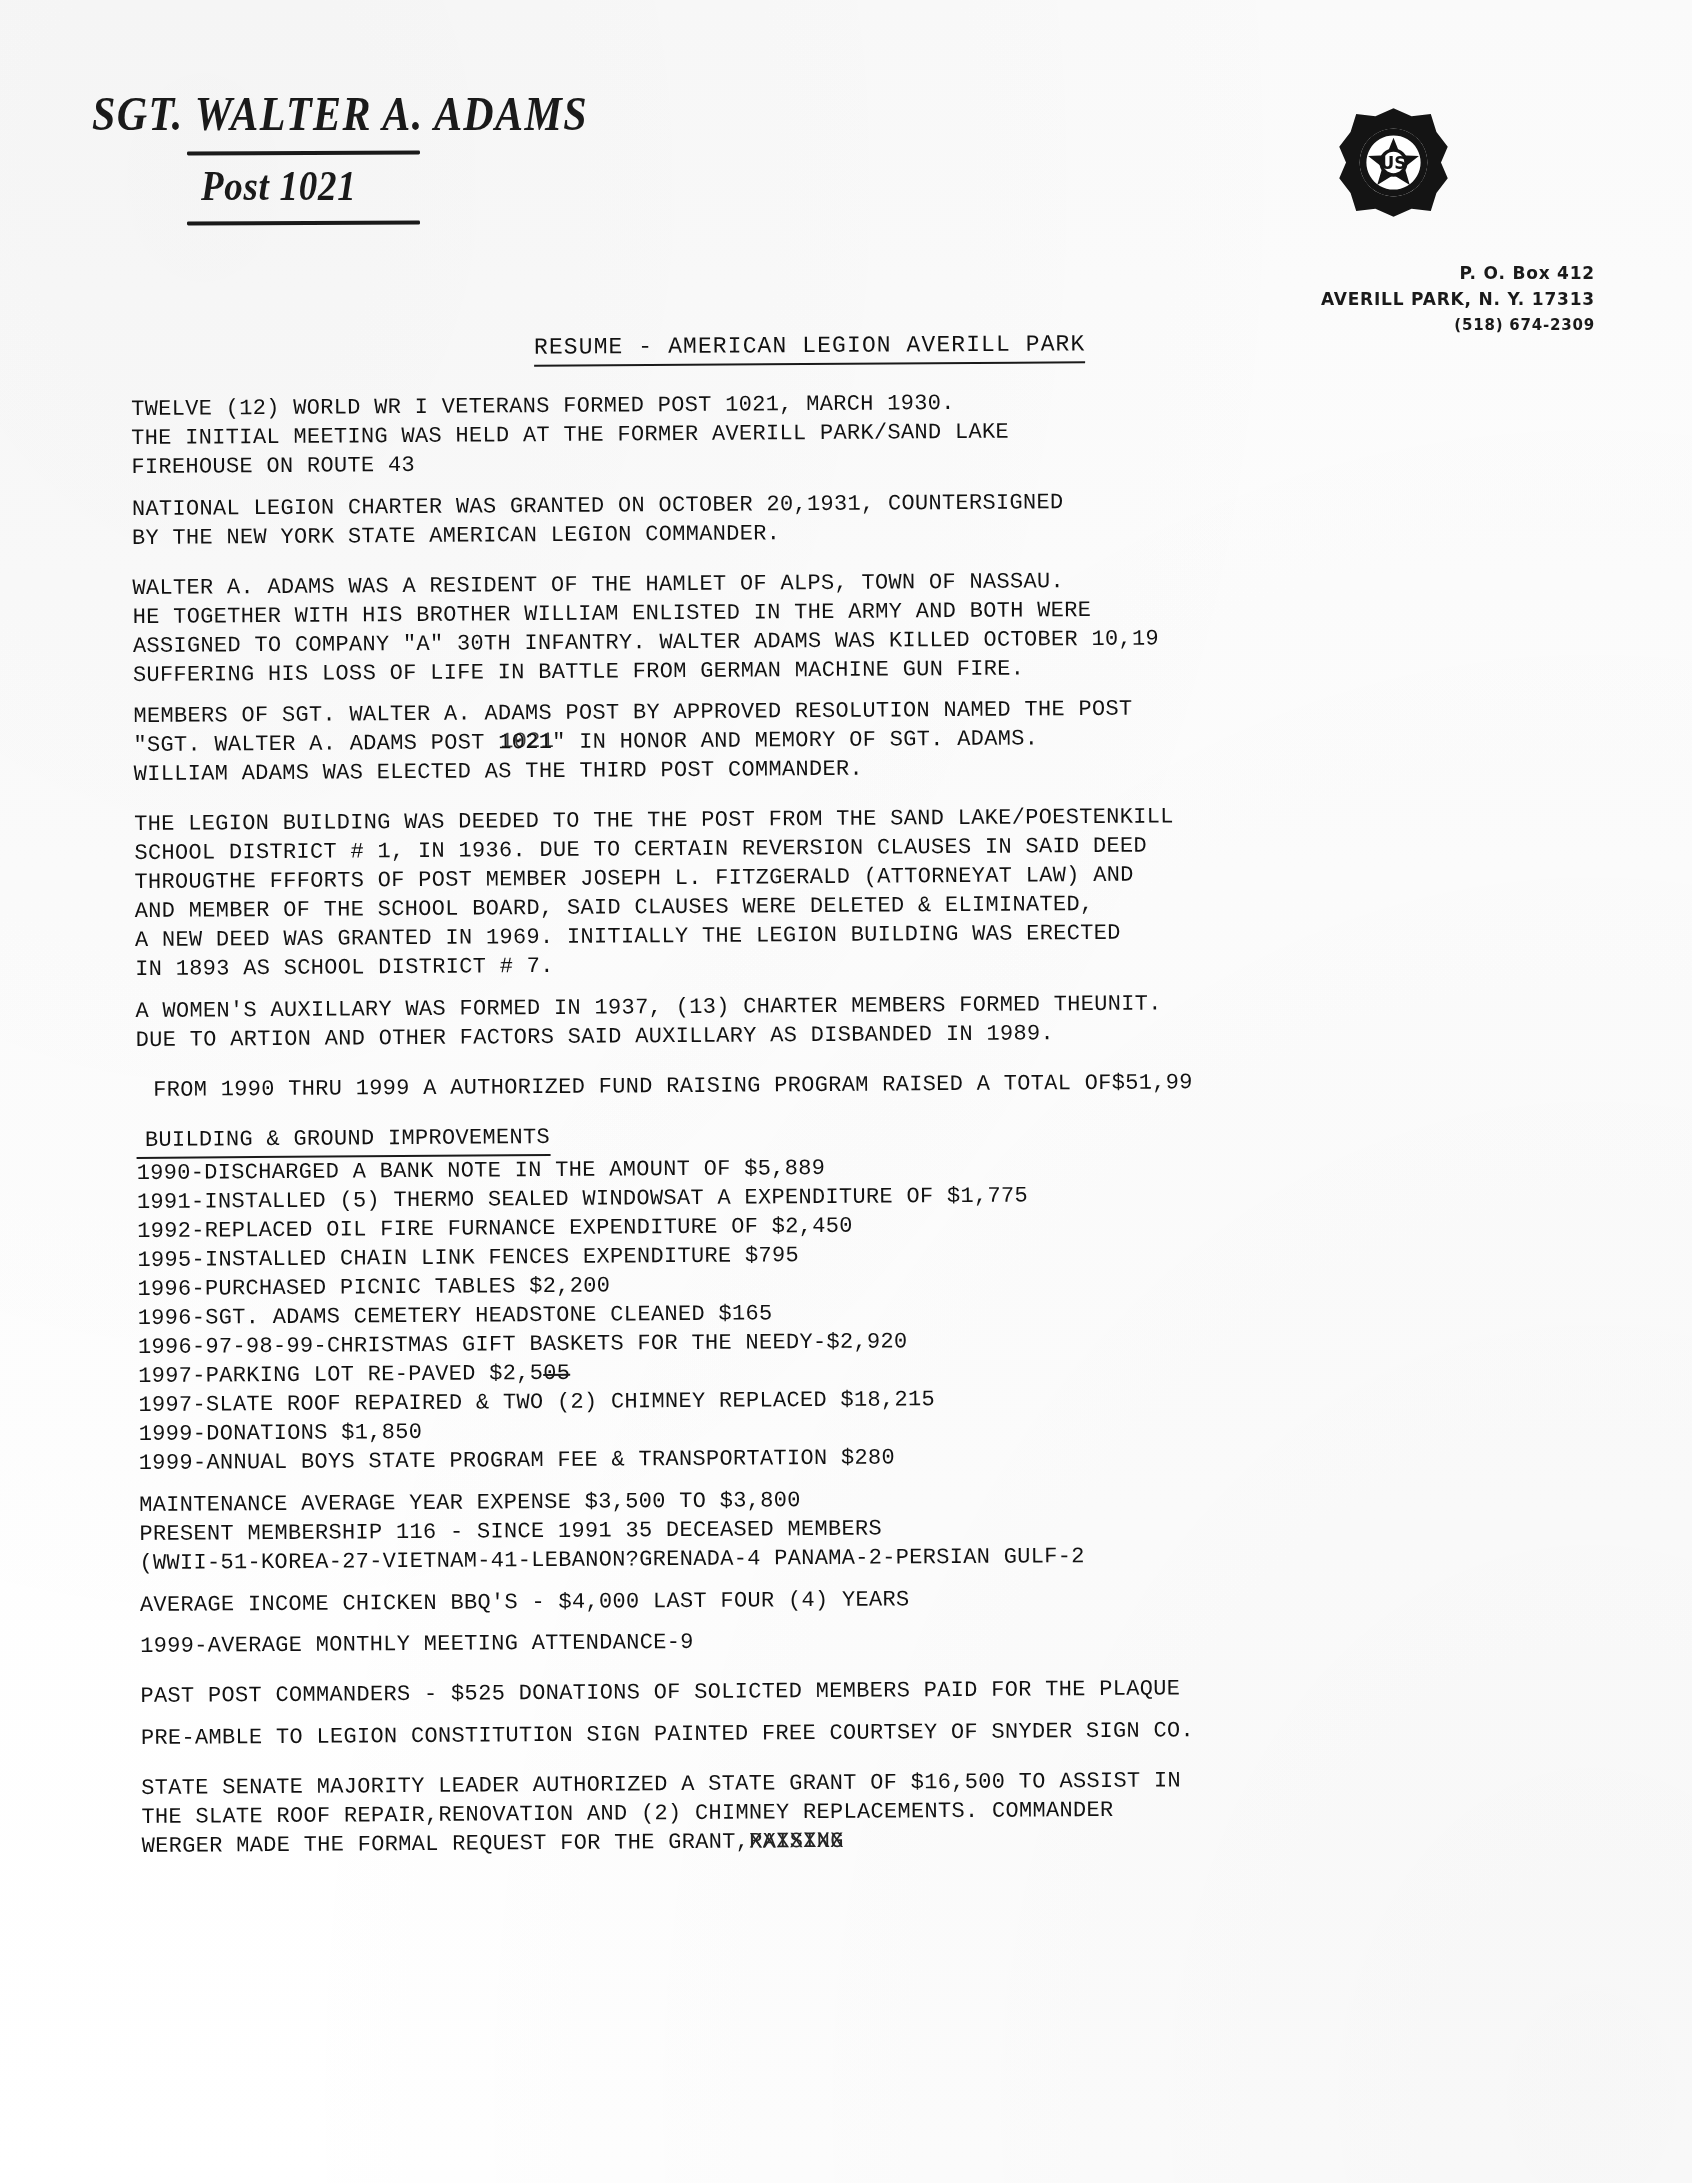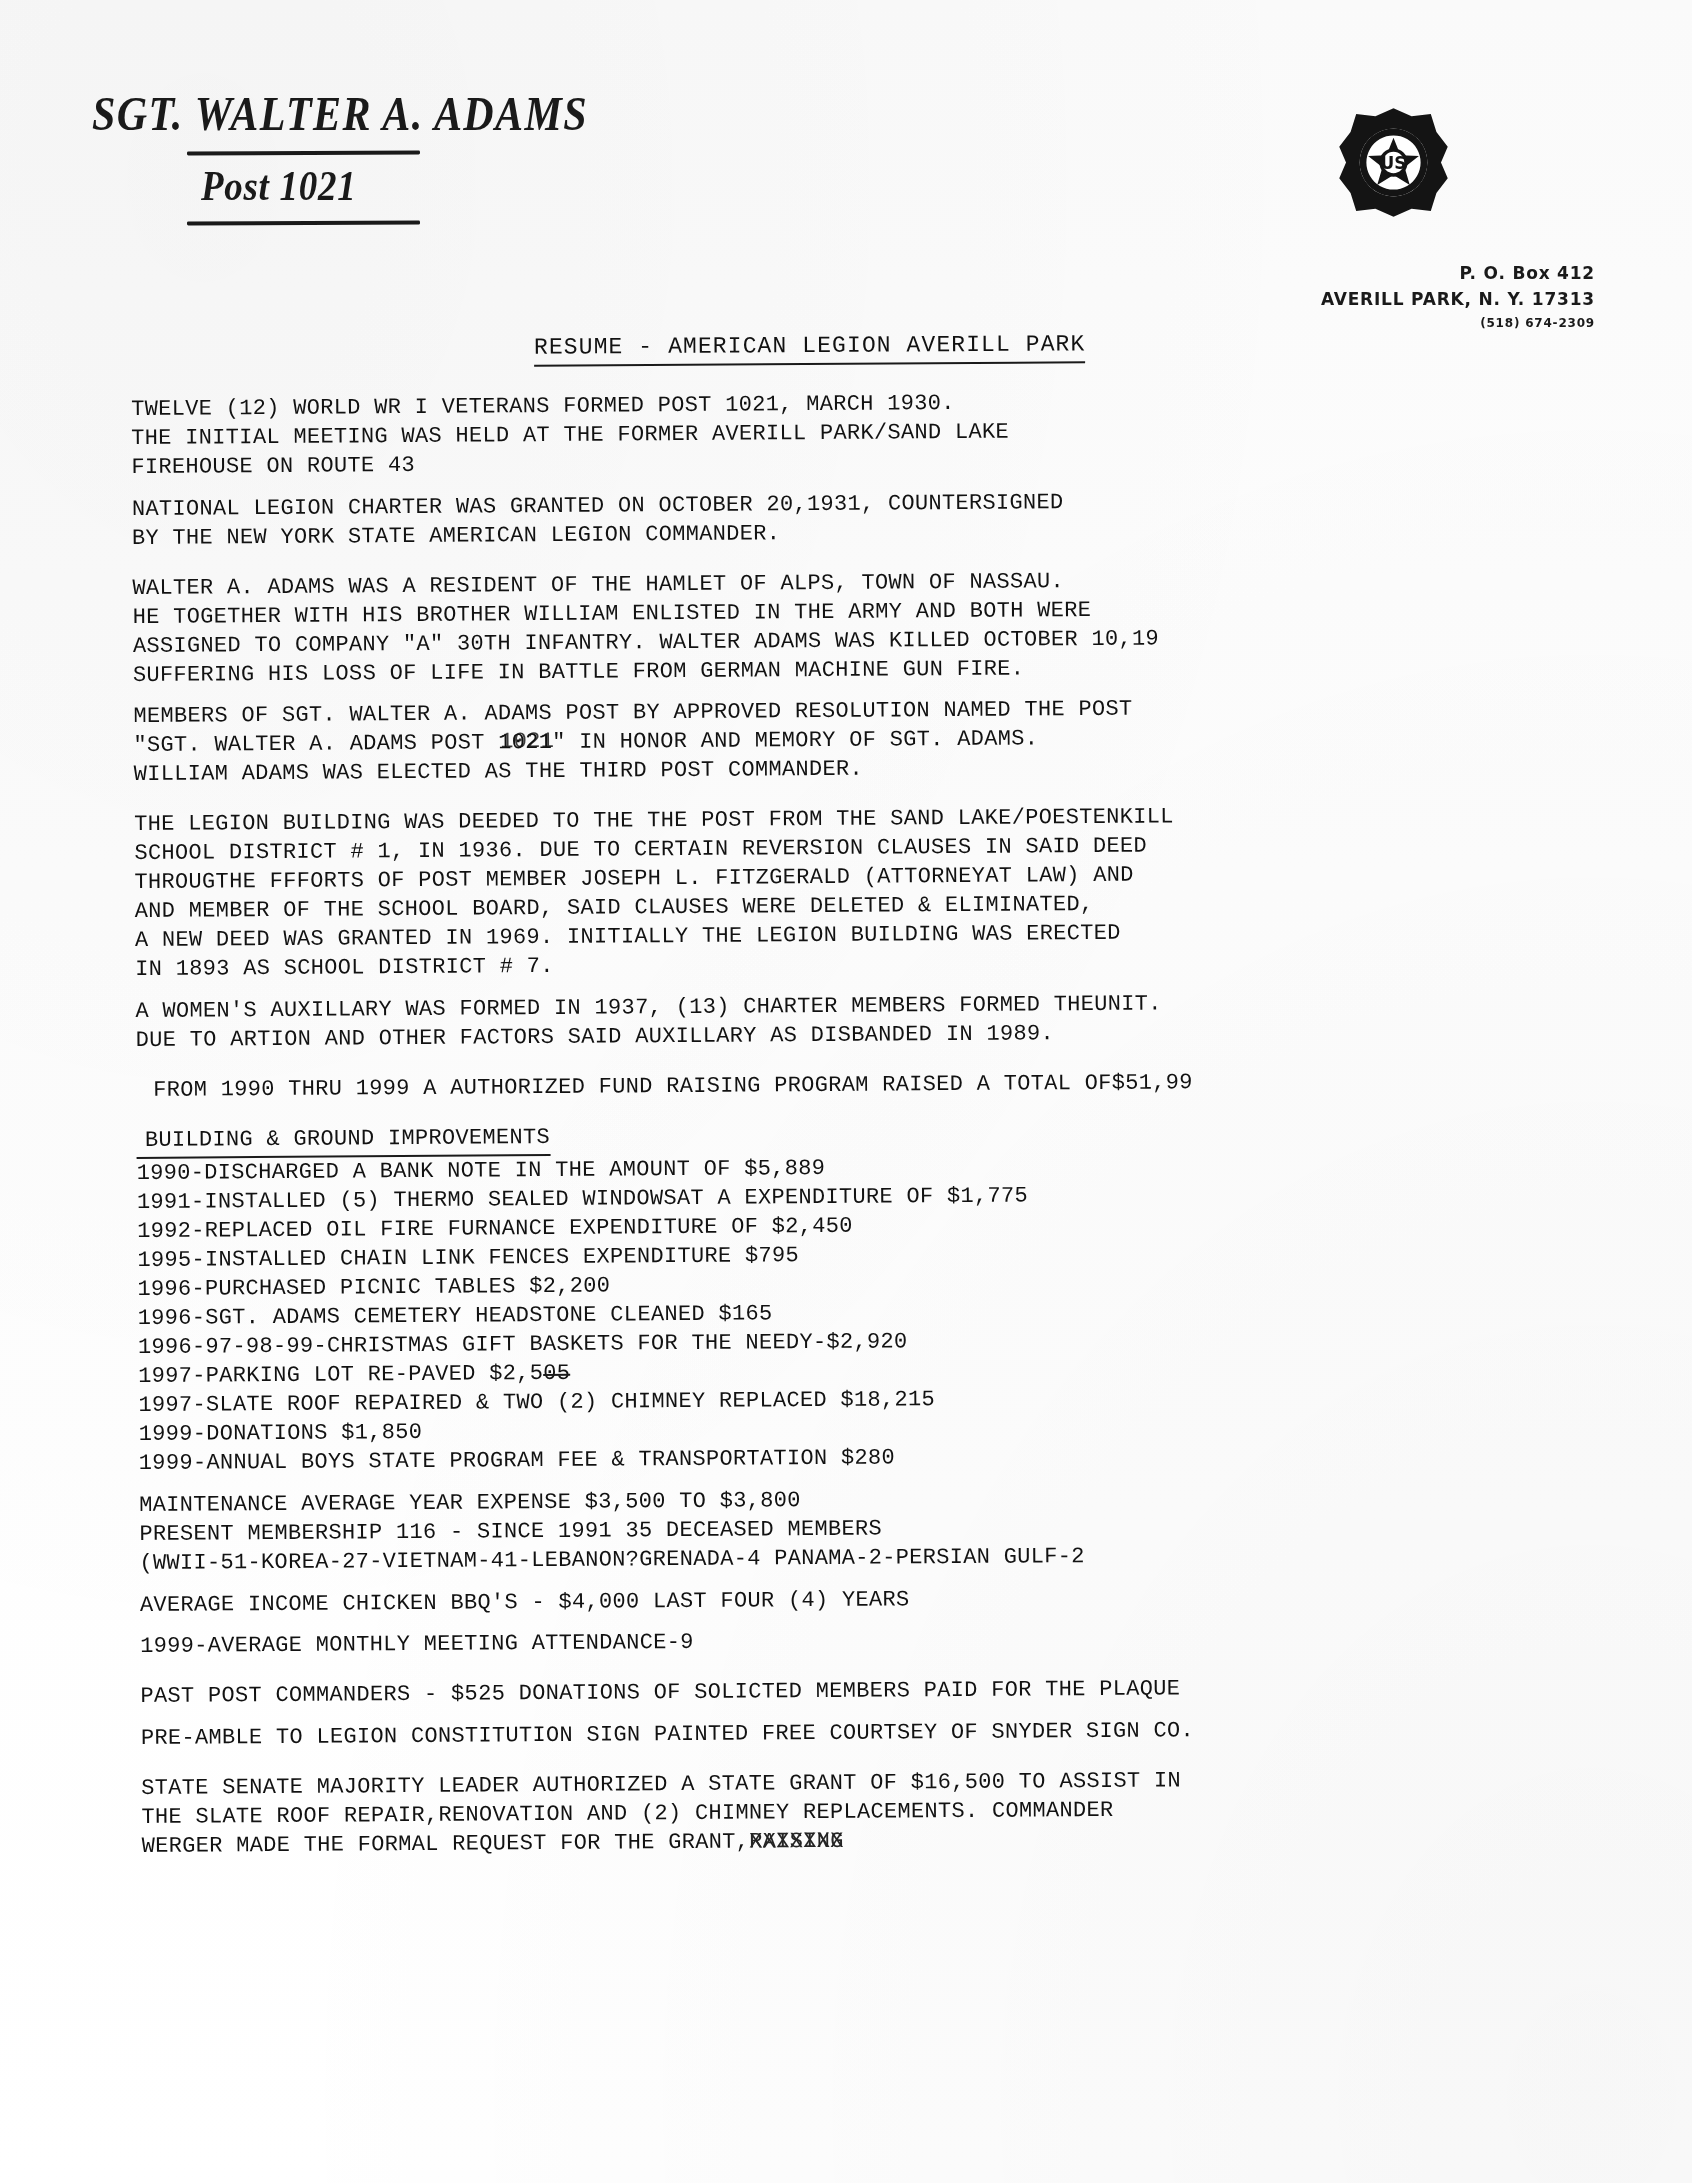--- a/index.html
+++ b/index.html
@@ -96,21 +96,21 @@
     text-align: right;
     font-family: "DejaVu Sans", sans-serif;
     font-weight: 700;
     font-size: 17px;
     letter-spacing: 0.8px;
     color: #1a1a1a;
     line-height: 1.52;
   }
   .address .ln { white-space: nowrap; }
   .address .phone {
-    font-size: 12px;
+    font-size: 15px;
     margin-left: -61px;
     margin-top: 1.4px;
   }
 
   
   .doc-title {
     position: absolute;
     left: 534px;
     top: 333px;
     font-size: 23px;

